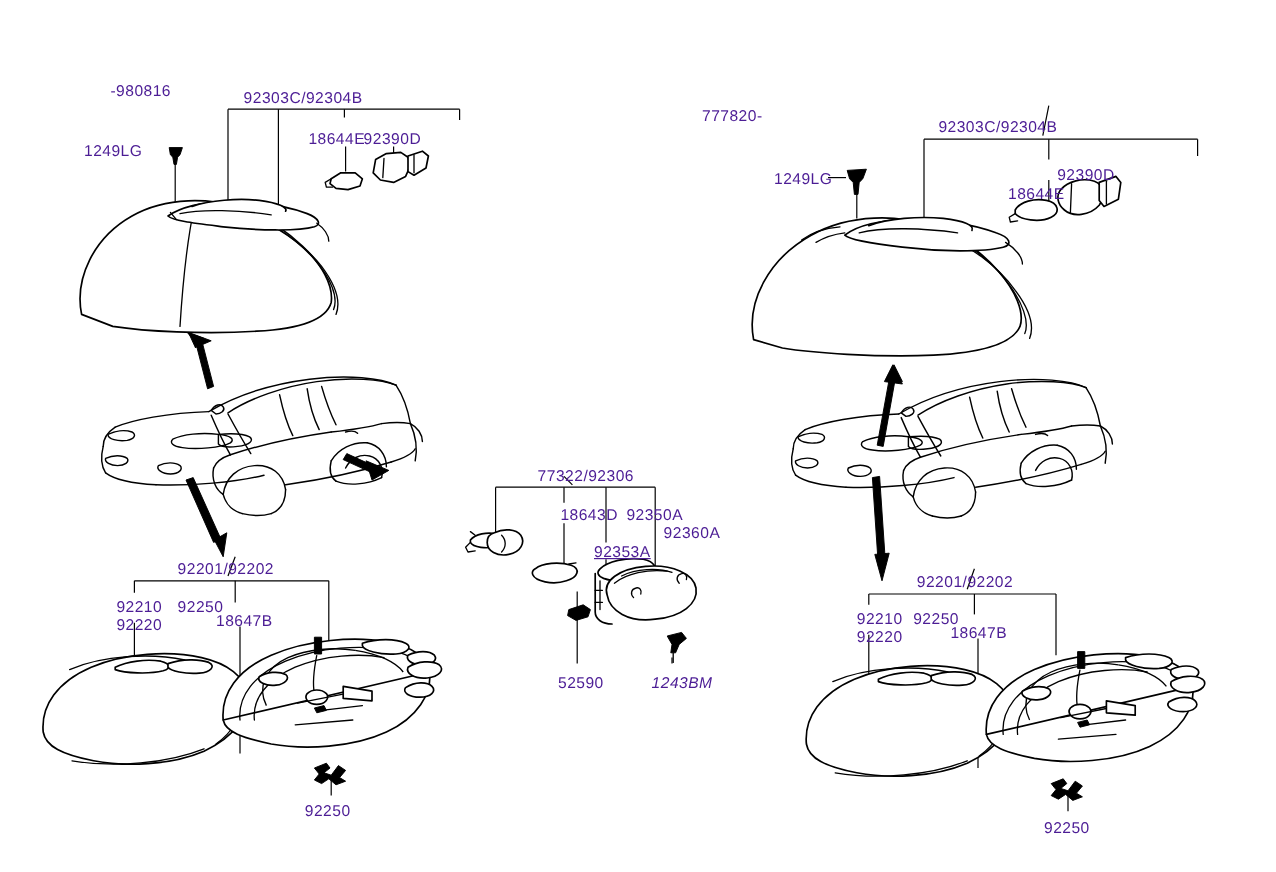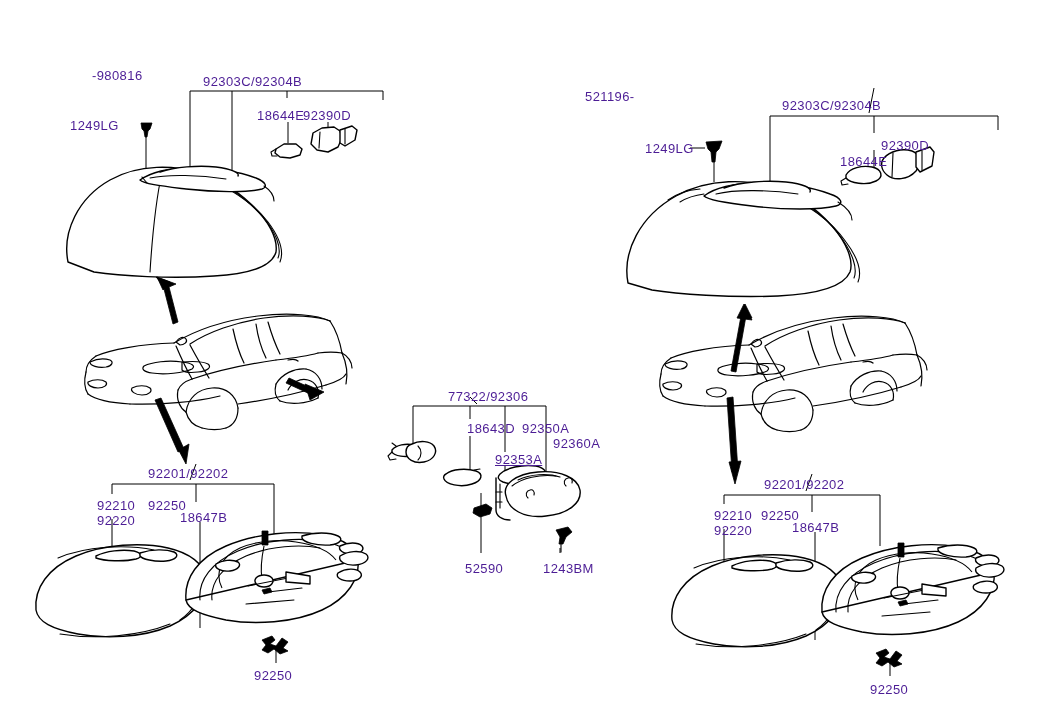--- a/index.html
+++ b/index.html
@@ -489,23 +489,23 @@
   <div class="part-label" style="left:148px; top:498px;">92250</div>
   <div class="part-label" style="left:180px; top:510px;">18647B</div>
   <div class="part-label" style="left:254px; top:668px;">92250</div>
 
   <div class="part-label" style="left:448px; top:389px;">77322/92306</div>
   <div class="part-label" style="left:467px; top:421px;">18643D</div>
   <div class="part-label" style="left:522px; top:421px;">92350A</div>
   <div class="part-label" style="left:530px; top:436px;margin-left:23px;">92360A</div>
   <div class="part-label" style="left:495px; top:452px;text-decoration:underline;">92353A</div>
   <div class="part-label" style="left:465px; top:561px;">52590</div>
-  <div class="part-label" style="left:543px; top:561px;">1243BM</div>
-
-  <div class="part-label" style="left:585px; top:89px;">521196-</div>
+  <div class="part-label" style="left:543px; top:561px;font-style:italic;">1243BM</div>
+
+  <div class="part-label" style="left:585px; top:89px;">777820-</div>
   <div class="part-label" style="left:645px; top:141px;">1249LG</div>
   <div class="part-label" style="left:782px; top:98px;">92303C/92304B</div>
   <div class="part-label" style="left:840px; top:154px;">18644E</div>
   <div class="part-label" style="left:881px; top:138px;">92390D</div>
 
   <div class="part-label" style="left:764px; top:477px;">92201/92202</div>
   <div class="part-label" style="left:714px; top:508px;">92210</div>
   <div class="part-label" style="left:714px; top:523px;">92220</div>
   <div class="part-label" style="left:761px; top:508px;">92250</div>
   <div class="part-label" style="left:792px; top:520px;">18647B</div>

